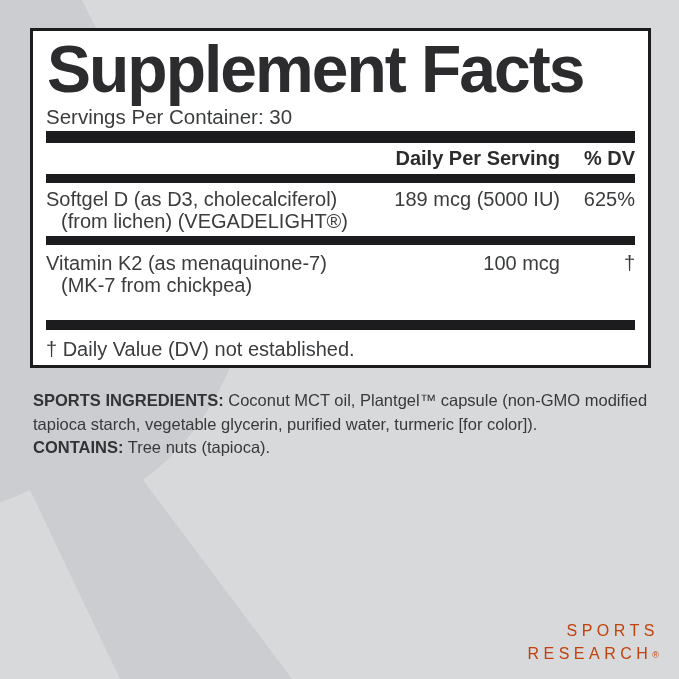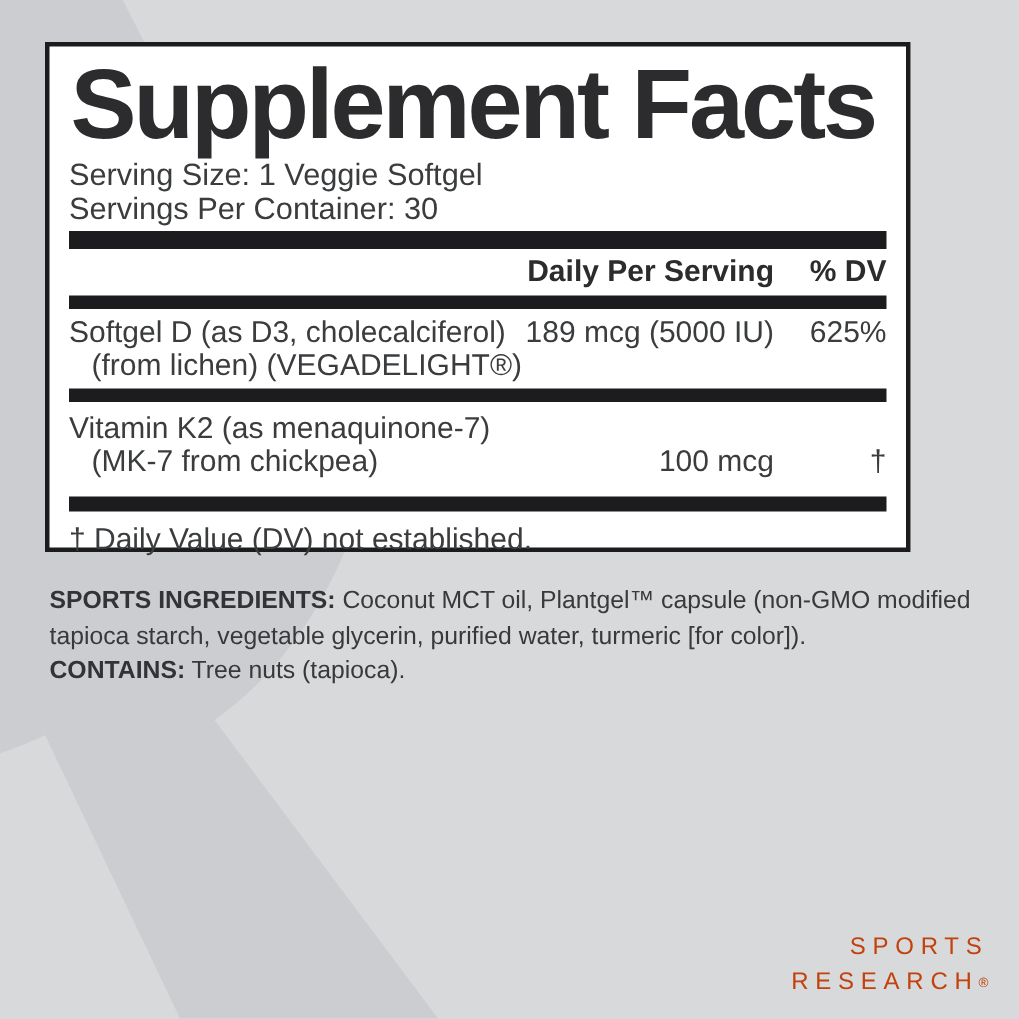--- a/index.html
+++ b/index.html
@@ -10,21 +10,21 @@
     overflow: hidden;
     font-family: "Liberation Sans", sans-serif;
     color: #3a3c3e;
   }
   
   .watermark {
     position: absolute; left: 0; top: 0; width: 679px; height: 679px;
   }
   
   .panel {
-    position: absolute; left: 30px; top: 28px; width: 577px; height: 340px;
+    position: absolute; left: 30px; top: 28px; width: 621px; height: 340px;
     background: #ffffff;
     border: 3px solid #1c1c1e;
     padding: 0 13px;
   }
   .panel-title {
     margin: 6px 0 0 1px;
     font-size: 66px; line-height: 64px;
     font-weight: 700; letter-spacing: -2px;
     color: #2c2c2e; white-space: nowrap;
   }
@@ -35,21 +35,21 @@
   .bar-medium  { height: 9px; }
   .bar-strong  { height: 10px; }
   .hdr-row {
     display: flex; align-items: baseline;
     padding: 4px 0 4px 0; font-weight: 700; font-size: 20px; color: #2c2c2e;
   }
   .hdr-spacer { flex: 1; }
   .col-dv { width: 75px; text-align: right; }
   .nutrient-row { display: flex; font-size: 20px; line-height: 22px; }
   .row-1 { padding: 5px 0 4px 0; }
-  .row-2 { padding: 7px 0 12px 0; align-items: flex-end; }
+  .row-2 { padding: 7px 0 24px 0; }
   .nutrient-name { flex: 1; }
   .name-line2 { padding-left: 15px; }
   .col-amount { text-align: right; white-space: nowrap; }
   .footnote { padding-top: 8px; font-size: 20px; color: #3a3c3e; }
   
   .ingredients {
     position: absolute; left: 33px; top: 389px; width: 615px;
     font-size: 16.5px; line-height: 23.5px; color: #38393b;
   }
   .ing-label { font-weight: 700; color: #323335; }
@@ -69,21 +69,20 @@
            Q 150 120 233 360
            Q 202 438 143 480
            L 292 679 L 120 679 L 30 490
            Q -10 510 -80 520 Z"></path>
 </svg>
 
 <div class="panel">
   <div class="panel-title">Supplement Facts</div>
 
   <div class="serving-block">
-    <div class="serving-line">Serving Size: 1 Veggie Softgel</div>
     <div class="serving-line">Servings Per Container: 30</div>
   </div>
 
   <div class="bar bar-heavy"></div>
 
   <div class="hdr-row">
     <div class="hdr-spacer"></div>
     <div>Daily Per Serving</div>
     <div class="col-dv">% DV</div>
   </div>

